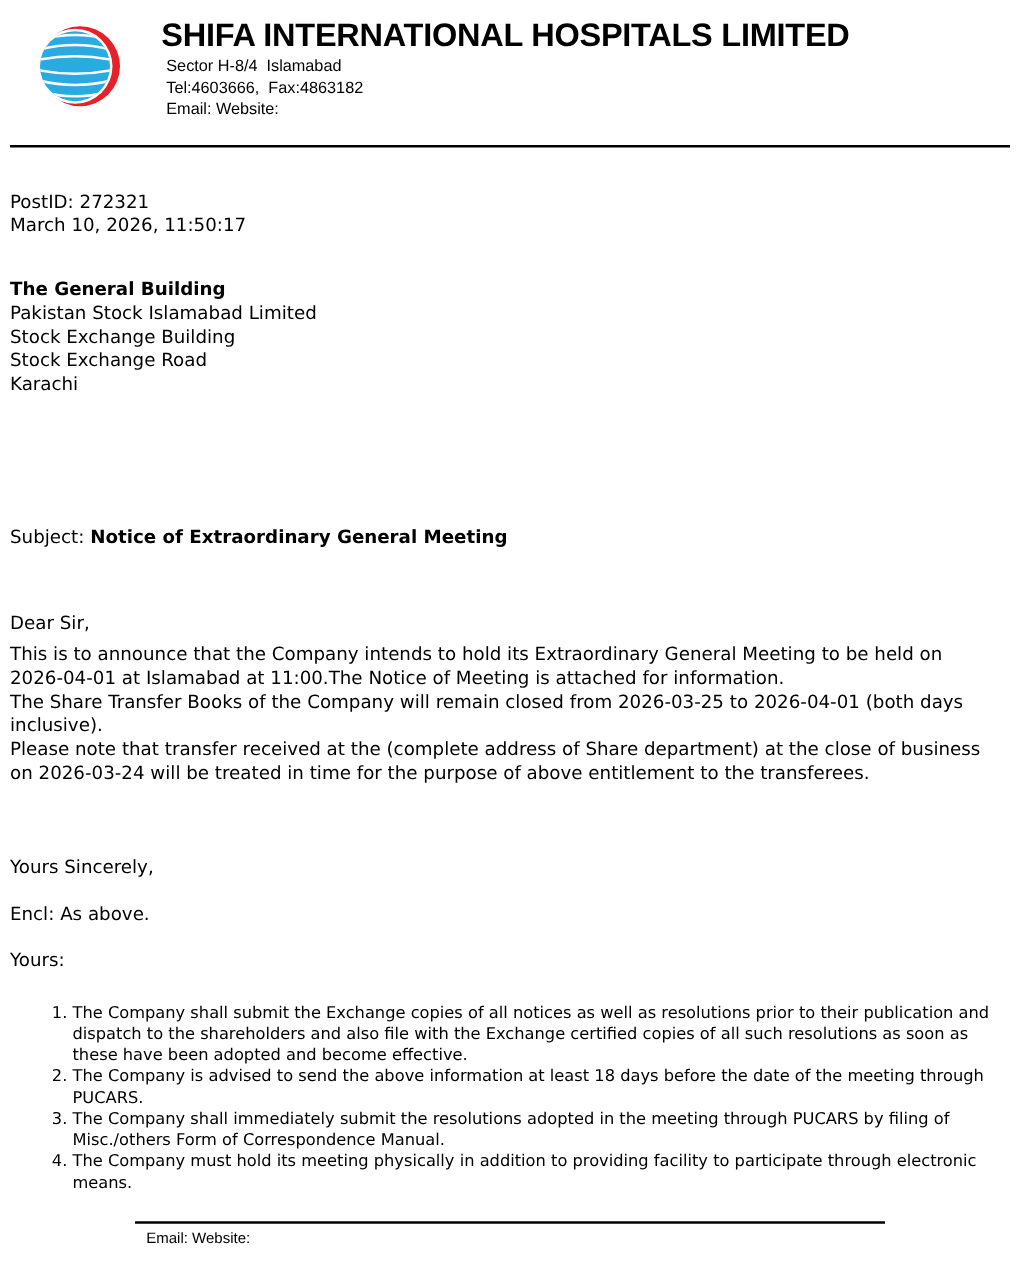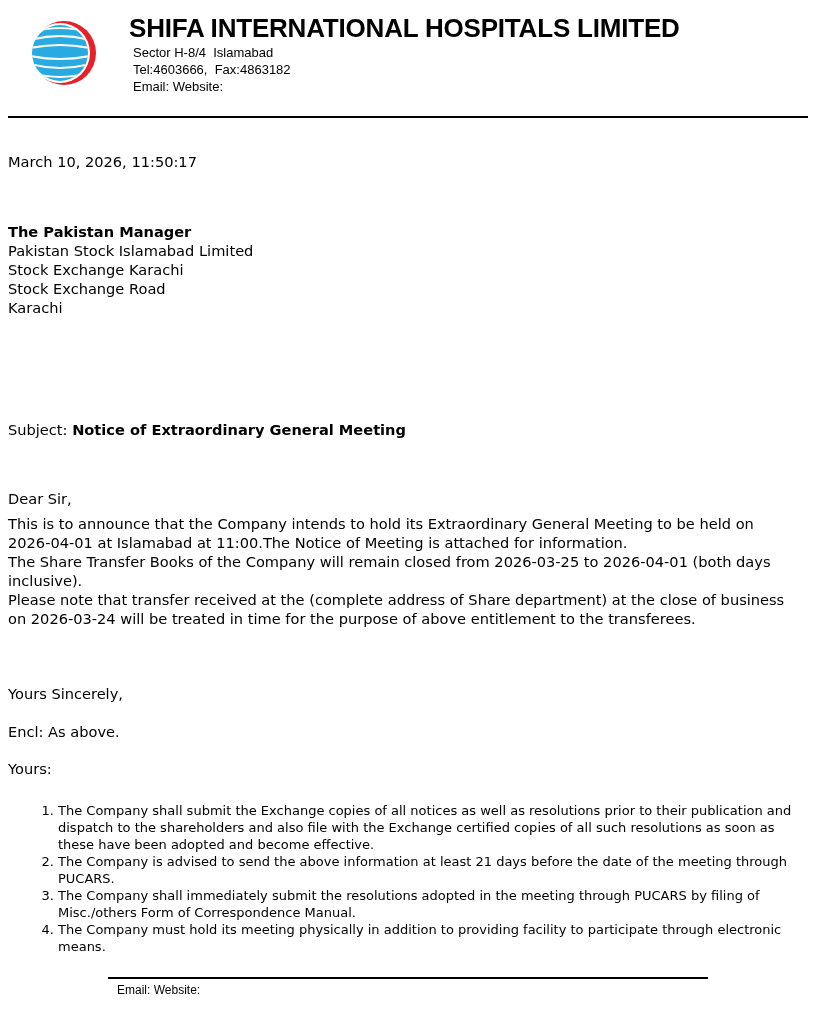--- a/index.html
+++ b/index.html
@@ -54,46 +54,47 @@
     </g>
   </svg>
   <div class="company-name">SHIFA INTERNATIONAL HOSPITALS LIMITED</div>
   <div class="lh-line lh-addr">Sector H-8/4  Islamabad</div>
   <div class="lh-line lh-tel">Tel:4603666,  Fax:4863182</div>
   <div class="lh-line lh-email">Email: Website:</div>
 </div>
 <div class="top-rule"></div>
 
 <div class="body-text meta">
+  <div>PostID: 272321</div>
   <div>March 10, 2026, 11:50:17</div>
 </div>
 
 <div class="body-text addressee">
-  <div class="bold">The Pakistan Manager</div>
+  <div class="bold">The General Building</div>
   <div>Pakistan Stock Islamabad Limited</div>
-  <div>Stock Exchange Karachi</div>
+  <div>Stock Exchange Building</div>
   <div>Stock Exchange Road</div>
   <div>Karachi</div>
 </div>
 
 <div class="body-text subject"><span>Subject: </span><b>Notice of Extraordinary General Meeting</b></div>
 
 <div class="body-text salutation">Dear Sir,</div>
 
 <div class="body-text para">
   <div>This is to announce that the Company intends to hold its Extraordinary General Meeting to be held on 2026-04-01 at Islamabad at 11:00.The Notice of Meeting is attached for information.</div>
   <div>The Share Transfer Books of the Company will remain closed from 2026-03-25 to 2026-04-01 (both days inclusive).</div>
   <div>Please note that transfer received at the (complete address of Share department) at the close of business on 2026-03-24 will be treated in time for the purpose of above entitlement to the transferees.</div>
 </div>
 
 <div class="body-text closing">Yours Sincerely,</div>
 <div class="body-text encl">Encl: As above.</div>
 <div class="body-text notes-label">Yours:</div>
 
 <ol class="notes-list">
   <li>The Company shall submit the Exchange copies of all notices as well as resolutions prior to their publication and dispatch to the shareholders and also file with the Exchange certified copies of all such resolutions as soon as these have been adopted and become effective.</li>
-  <li>The Company is advised to send the above information at least 21 days before the date of the meeting through PUCARS.</li>
+  <li>The Company is advised to send the above information at least 18 days before the date of the meeting through PUCARS.</li>
   <li>The Company shall immediately submit the resolutions adopted in the meeting through PUCARS by filing of Misc./others Form of Correspondence Manual.</li>
   <li>The Company must hold its meeting physically in addition to providing facility to participate through electronic means.</li>
 </ol>
 
 <div class="bottom-rule"></div>
 <div class="footer-email">Email: Website:</div>
 
 </body></html>

